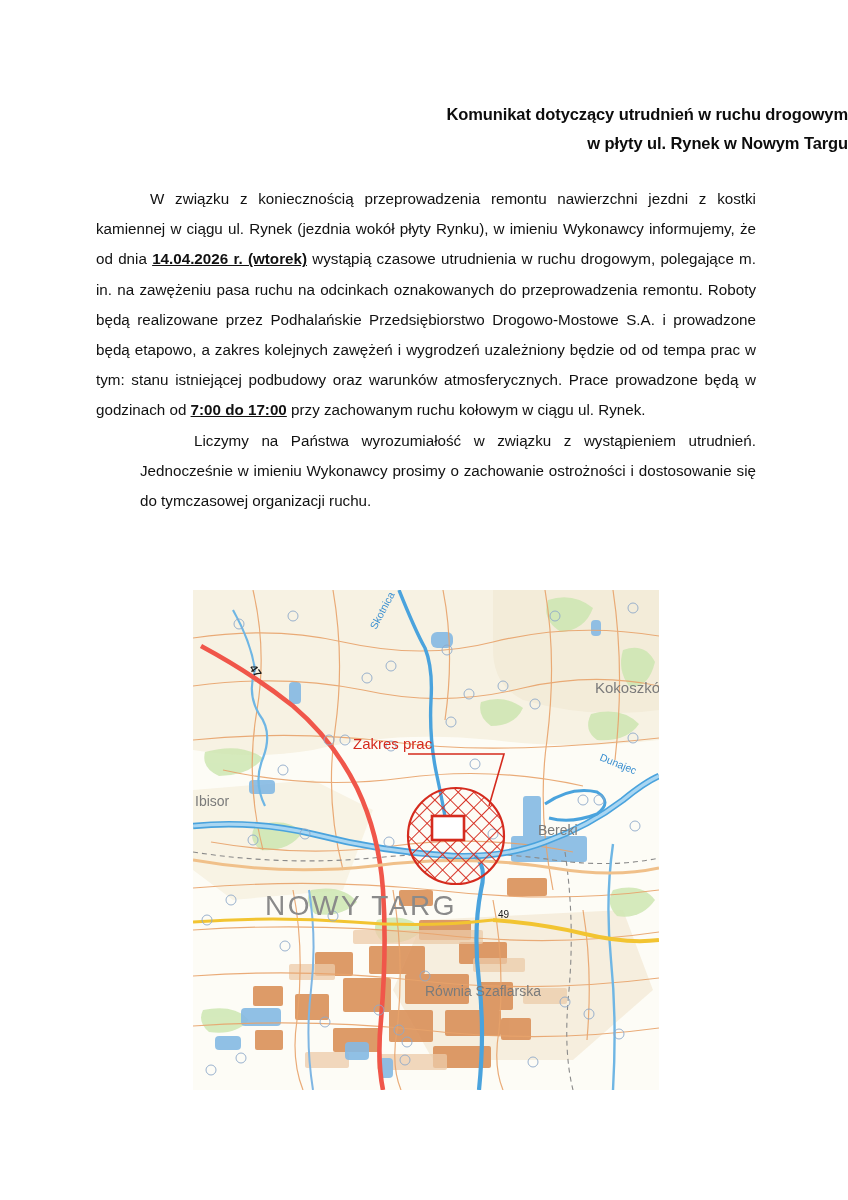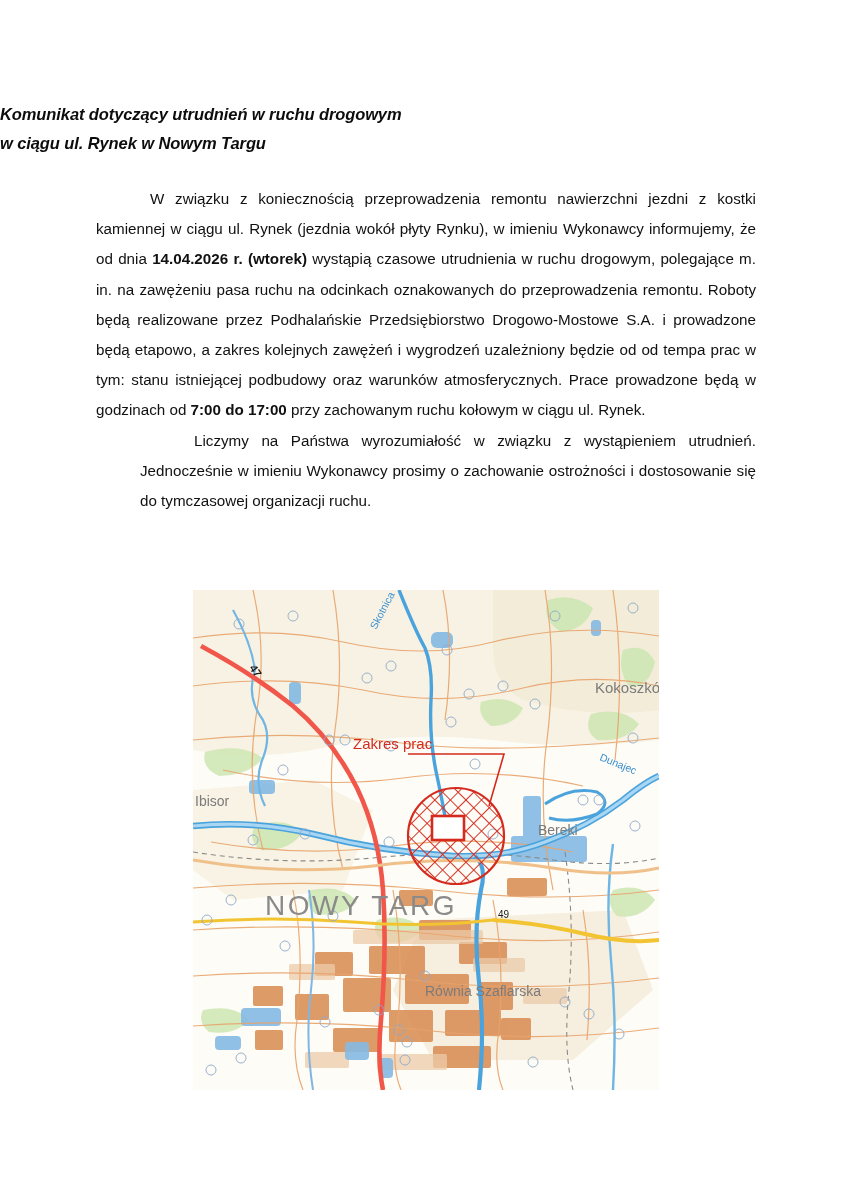--- a/index.html
+++ b/index.html
@@ -21,22 +21,21 @@
     inset: 0;
     background: #ffffff;
   }
 
   
   .title-block {
     position: absolute;
     left: 0;
     right: 0;
     top: 100px;
-    text-align: left;
-    font-style: italic;
+    text-align: right;
   }
   .title-line {
     font-size: 16.5px;
     font-weight: bold;
     letter-spacing: -0.1px;
     line-height: 29px;
     color: #0d0d0d;
   }
 
   
@@ -49,21 +48,21 @@
   .para {
     font-size: 15.2px;
     line-height: 30.2px;
     text-align: justify;
     text-justify: inter-word;
     color: #111111;
     margin: 0;
   }
   .para + .para { margin-top: 0; margin-left: 44px; }
   .para .indent { display: inline-block; width: 54px; }
-  .para b { font-weight: bold; }
+  .para b { font-weight: bold; text-decoration: underline; }
 
   
   .map-figure {
     position: absolute;
     left: 193px;
     top: 590px;
     width: 466px;
     height: 500px;
     overflow: hidden;
     background: #fdfcf6;
@@ -76,21 +75,21 @@
 
   
 </style>
 </head>
 <body>
 
 <div class="page">
 
   <div class="title-block">
     <div class="title-line">Komunikat dotyczący utrudnień w ruchu drogowym</div>
-    <div class="title-line">w ciągu ul. Rynek w Nowym Targu</div>
+    <div class="title-line">w płyty ul. Rynek w Nowym Targu</div>
   </div>
 
   <div class="body-block">
     <p class="para"><span class="indent"></span><span>W związku z koniecznością przeprowadzenia remontu nawierzchni jezdni z kostki kamiennej w ciągu ul. Rynek (jezdnia wokół płyty Rynku), w imieniu Wykonawcy informujemy, że od dnia </span><b>14.04.2026 r. (wtorek)</b><span> wystąpią czasowe utrudnienia w ruchu drogowym, polegające m. in. na zawężeniu pasa ruchu na odcinkach oznakowanych do przeprowadzenia remontu. Roboty będą realizowane przez Podhalańskie Przedsiębiorstwo Drogowo-Mostowe S.A. i prowadzone będą etapowo, a zakres kolejnych zawężeń i wygrodzeń uzależniony będzie od od tempa prac w tym: stanu istniejącej podbudowy oraz warunków atmosferycznych. Prace prowadzone będą w godzinach od </span><b>7:00 do 17:00</b><span> przy zachowanym ruchu kołowym w ciągu ul. Rynek.</span></p>
     <p class="para"><span class="indent"></span><span>Liczymy na Państwa wyrozumiałość w związku z wystąpieniem utrudnień. Jednocześnie w imieniu Wykonawcy prosimy o zachowanie ostrożności i dostosowanie się do tymczasowej organizacji ruchu.</span></p>
   </div>
 
   <figure class="map-figure" style="margin:0;">
     <svg class="map-canvas" viewBox="0 0 466 500" width="466" height="500">
       <defs>

